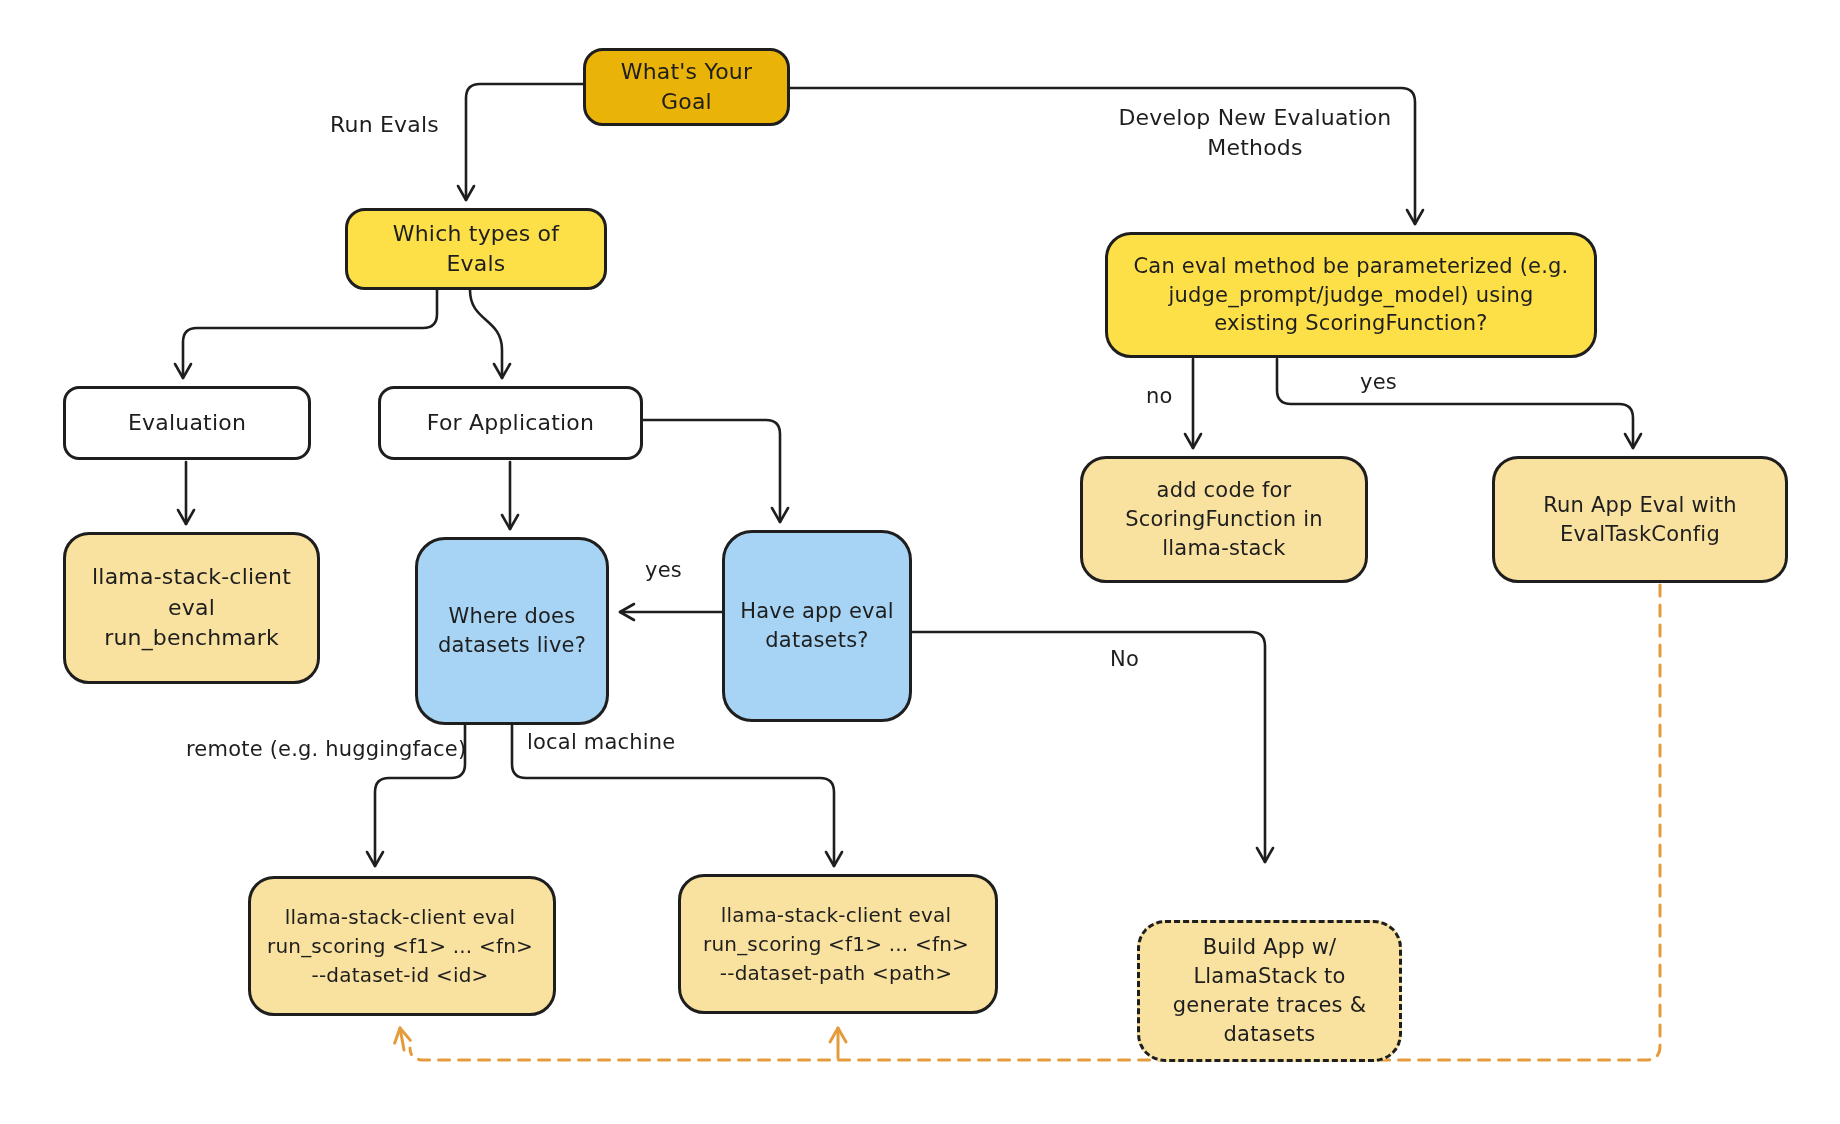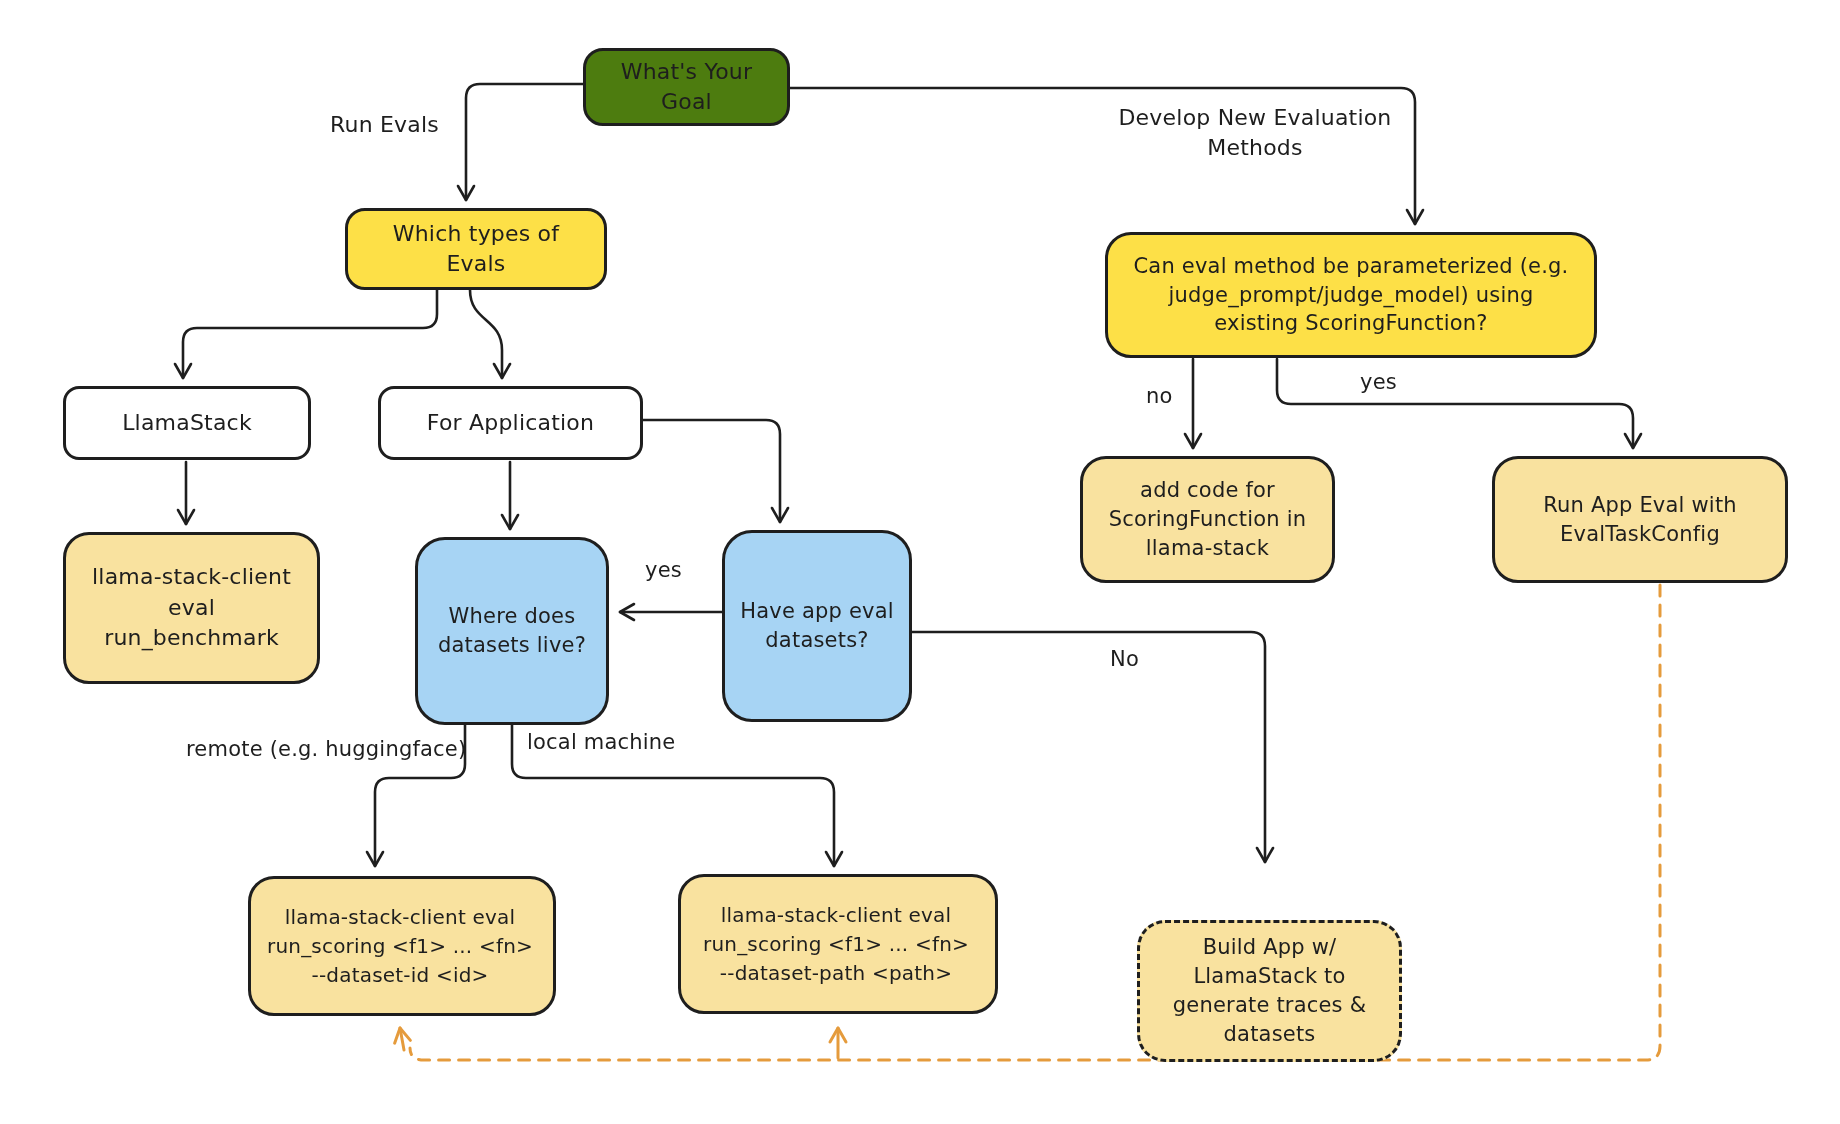--- a/index.html
+++ b/index.html
@@ -11,21 +11,21 @@
   svg.edges{position:absolute;left:0;top:0;}
   .node{
     position:absolute;box-sizing:border-box;
     border:3px solid #1e1e1e;border-radius:26px;
     display:flex;align-items:center;justify-content:center;
     text-align:center;white-space:pre-line;
     font-size:21px;line-height:1.38;padding:8px 12px;
     letter-spacing:.2px;
   }
   .node.white{background:#ffffff;border-radius:16px;font-size:22px;}
-  .node.pink{background:#4d7c0f;border-radius:20px;font-size:22px;}
+  .node.pink{background:#eab308;border-radius:20px;font-size:22px;}
   .node.green{background:#fde047;border-radius:20px;font-size:22px;}
   .node.green.big{border-radius:26px;font-size:21px;}
   .node.blue{background:#a7d4f4;border-radius:30px;}
   .node.yellow{background:#f9e29f;}
   .node.cmd{font-size:20px;line-height:1.45;padding-left:8px;}
   .node.dashed{border-style:dashed;border-radius:28px;margin-top:48px;}
   .elabel{
     position:absolute;font-size:22px;white-space:pre-line;
     text-align:center;letter-spacing:.2px;line-height:1.35;
   }
@@ -75,21 +75,21 @@
 Evals</span>
   </div>
 
   <div class="node green big" style="left:1105px;top:232px;width:492px;height:126px">
     <span>Can eval method be parameterized (e.g.
 judge_prompt/judge_model) using
 existing ScoringFunction?</span>
   </div>
 
   <div class="node white" style="left:63px;top:386px;width:248px;height:74px">
-    <span>LlamaStack</span>
+    <span>Evaluation</span>
   </div>
 
   <div class="node white" style="left:378px;top:386px;width:265px;height:74px">
     <span>For Application</span>
   </div>
 
   <div class="node yellow" style="left:63px;top:532px;width:257px;height:152px;font-size:22px">
     <span>llama-stack-client
 eval run_benchmark</span>
   </div>
@@ -97,21 +97,21 @@
   <div class="node blue" style="left:415px;top:537px;width:194px;height:188px">
     <span>Where does
 datasets live?</span>
   </div>
 
   <div class="node blue" style="left:722px;top:530px;width:190px;height:192px">
     <span>Have app eval
 datasets?</span>
   </div>
 
-  <div class="node yellow" style="left:1080px;top:456px;width:255px;height:127px">
+  <div class="node yellow" style="left:1080px;top:456px;width:288px;height:127px">
     <span>add code for
 ScoringFunction in
 llama-stack</span>
   </div>
 
   <div class="node yellow" style="left:1492px;top:456px;width:296px;height:127px">
     <span>Run App Eval with
 EvalTaskConfig</span>
   </div>
 

